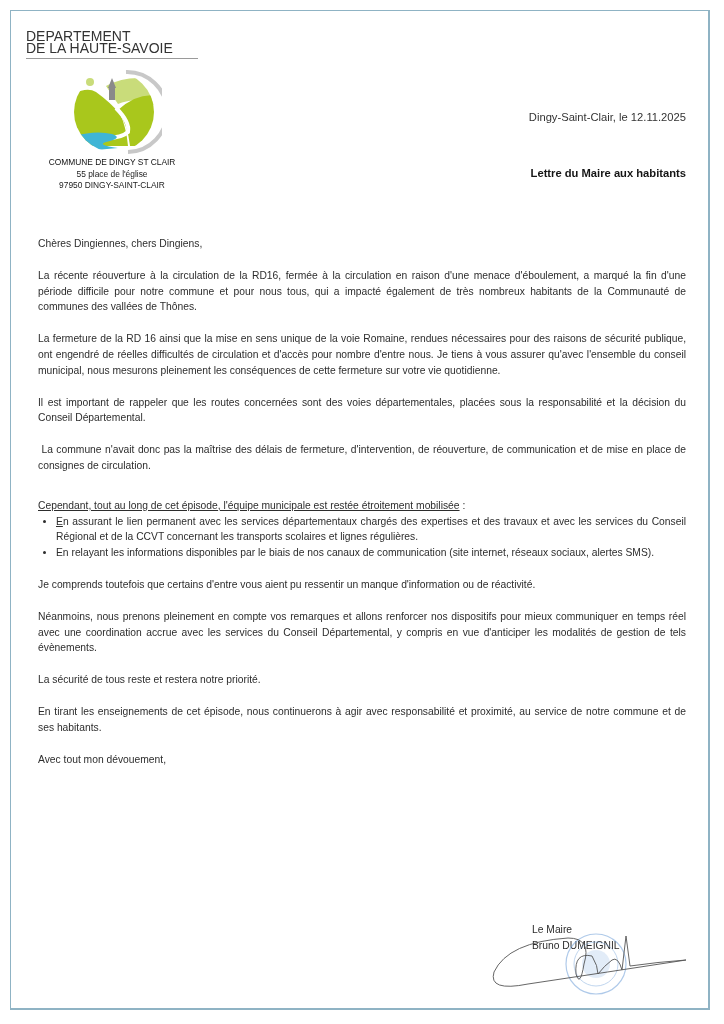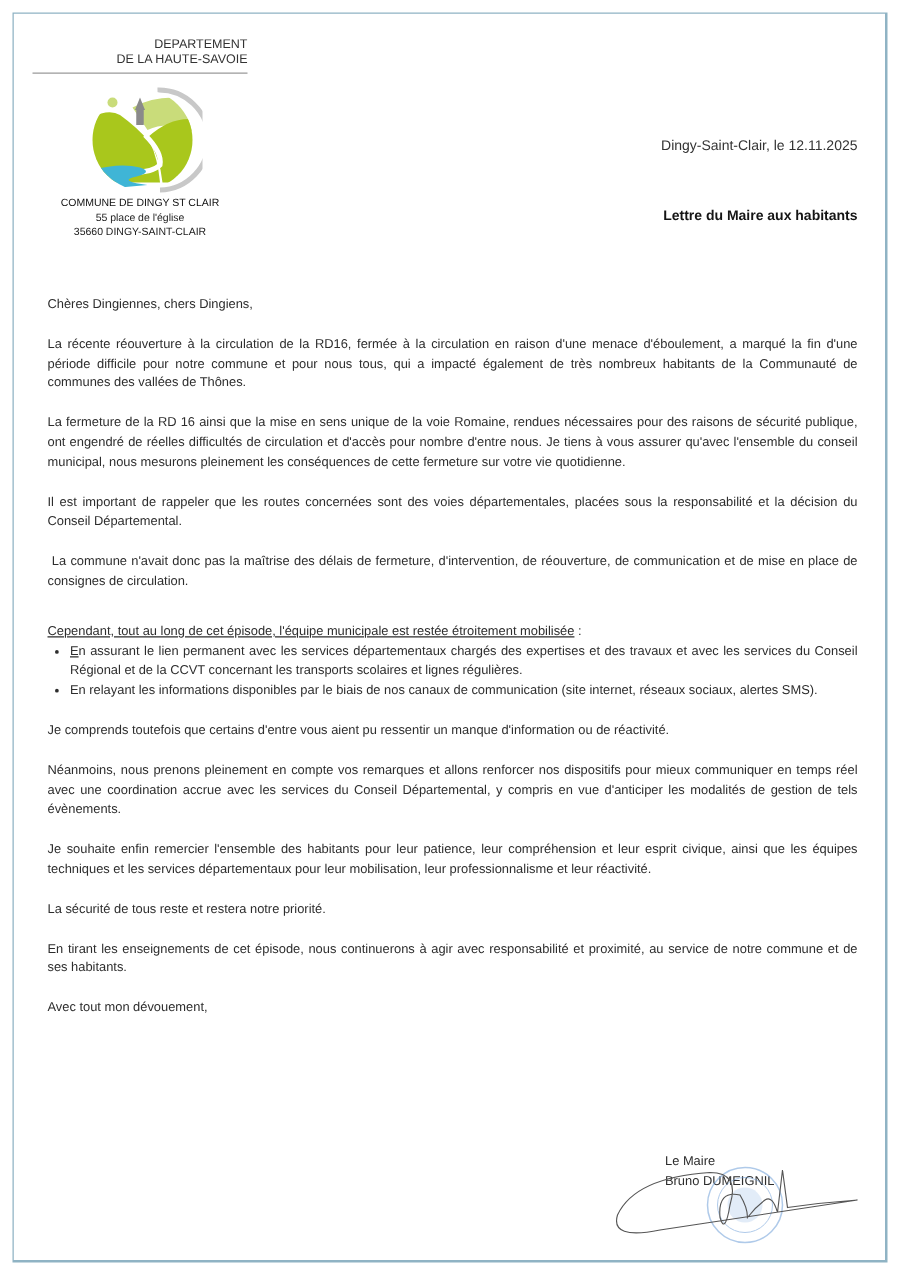--- a/index.html
+++ b/index.html
@@ -1,21 +1,21 @@
 <!DOCTYPE html>
 <html><head>
 <meta charset="utf-8">
 <style>
   html, body { margin: 0; padding: 0; background: #ffffff; }
   body { width: 724px; height: 1024px; position: relative; overflow: hidden;
          font-family: "Liberation Sans", "DejaVu Sans", sans-serif; color: #2b2b2b; }
   .page-frame { position: absolute; left: 10px; top: 10px; width: 700px; height: 1000px;
                 border: 1px solid #8fb3c4; border-right-width: 2px; border-bottom-width: 2px; box-sizing: border-box; }
-  .dept { position: absolute; left: 26px; top: 30px; width: 172px; text-align: right;
-          font-size: 10px; line-height: 12px; color: #333; }
+  .dept { position: absolute; left: 26px; top: 30px; width: 172px; text-align: left;
+          font-size: 14px; line-height: 12px; color: #333; }
   .dept-rule { position: absolute; left: 26px; top: 58px; width: 172px; height: 0;
                border-top: 1px solid #9a9a9a; }
   .logo { position: absolute; left: 66px; top: 66px; width: 96px; height: 90px; }
   .commune { position: absolute; left: 26px; top: 157px; width: 172px; text-align: center;
              font-size: 8.4px; line-height: 11.5px; color: #222; }
   .commune .name { font-weight: normal; color: #111; }
   .date { position: absolute; right: 38px; top: 111px; font-size: 11.2px; color: #333; margin-left: 14px; }
   .subject { position: absolute; right: 38px; top: 167px; font-size: 11.2px; font-weight: bold; color: #151515; }
   .body { position: absolute; left: 38px; top: 236px; width: 648px; font-size: 10.3px; line-height: 15.8px; color: #2d2d2d; }
   .body p { margin: 0 0 16px 0; text-align: justify; }
@@ -53,40 +53,39 @@
     <path d="M8 70 Q30 64 46 68 Q58 72 40 76 Q30 79 52 82 L8 86 Z" fill="#3fb5d6"></path>
     <rect x="43" y="22" width="6" height="12" fill="#8a8a8a"></rect>
     <path d="M42 22 L46 12 L50 22 Z" fill="#8a8a8a"></path>
   </g>
   <circle cx="24" cy="16" r="4" fill="#c9dc7a"></circle>
 </svg>
 
 <div class="commune">
   <div class="name">COMMUNE DE DINGY ST CLAIR</div>
   <div>55 place de l'église</div>
-  <div>35660 DINGY-SAINT-CLAIR</div>
+  <div>97950 DINGY-SAINT-CLAIR</div>
 </div>
 
 <div class="date">Dingy-Saint-Clair, le 12.11.2025</div>
 <div class="subject">Lettre du Maire aux habitants</div>
 
 <div class="body">
   <p>Chères Dingiennes, chers Dingiens,</p>
   <p>La récente réouverture à la circulation de la RD16, fermée à la circulation en raison d'une menace d'éboulement, a marqué la fin d'une période difficile pour notre commune et pour nous tous,  qui a impacté également de très nombreux habitants de la Communauté de communes des vallées de Thônes.</p>
   <p>La fermeture de la RD 16 ainsi que la mise en sens unique de la voie Romaine, rendues nécessaires pour des raisons de sécurité publique, ont engendré de réelles difficultés de circulation et d'accès pour nombre d'entre nous. Je tiens à vous assurer qu'avec l'ensemble du conseil municipal, nous mesurons pleinement les conséquences de cette fermeture sur votre vie quotidienne.</p>
   <p>Il est important de rappeler que les routes concernées sont des voies départementales, placées sous la responsabilité et la décision du Conseil Départemental.</p>
   <p style="white-space: pre-wrap;"> La commune n'avait donc pas la maîtrise des délais de fermeture, d'intervention, de réouverture, de communication et de mise en place de consignes de circulation.</p>
   <p class="tight"><span class="u">Cependant, tout au long de cet épisode, l'équipe municipale est restée étroitement mobilisée</span><span> :</span></p>
   <ul>
     <li><span class="u">E</span><span>n assurant le lien permanent avec les services départementaux chargés des expertises et des travaux et avec les services du Conseil Régional et de la CCVT concernant les transports scolaires et lignes régulières.</span></li>
     <li><span>En relayant les informations disponibles par le biais de nos canaux de communication (site internet, réseaux sociaux, alertes SMS).</span></li>
   </ul>
   <p>Je comprends toutefois que certains d'entre vous aient pu ressentir un manque d'information ou de réactivité.</p>
   <p>Néanmoins, nous prenons pleinement en compte vos remarques et allons renforcer nos dispositifs pour mieux communiquer en temps réel avec une coordination accrue avec les services du Conseil Départemental, y compris en vue d'anticiper les modalités de gestion de tels évènements.</p>
-  <p>Je souhaite enfin remercier l'ensemble des habitants pour leur patience, leur compréhension et leur esprit civique, ainsi que les équipes techniques et les services départementaux pour leur mobilisation, leur professionnalisme et leur réactivité.</p>
   <p>La sécurité de tous reste et restera notre priorité.</p>
   <p>En tirant les enseignements de cet épisode, nous continuerons à agir avec responsabilité et proximité, au service de notre commune et de ses habitants.</p>
   <p>Avec tout mon dévouement,</p>
 </div>
 
 <div class="sig">
   <div>Le Maire</div>
   <div>Bruno DUMEIGNIL</div>
 </div>
 

